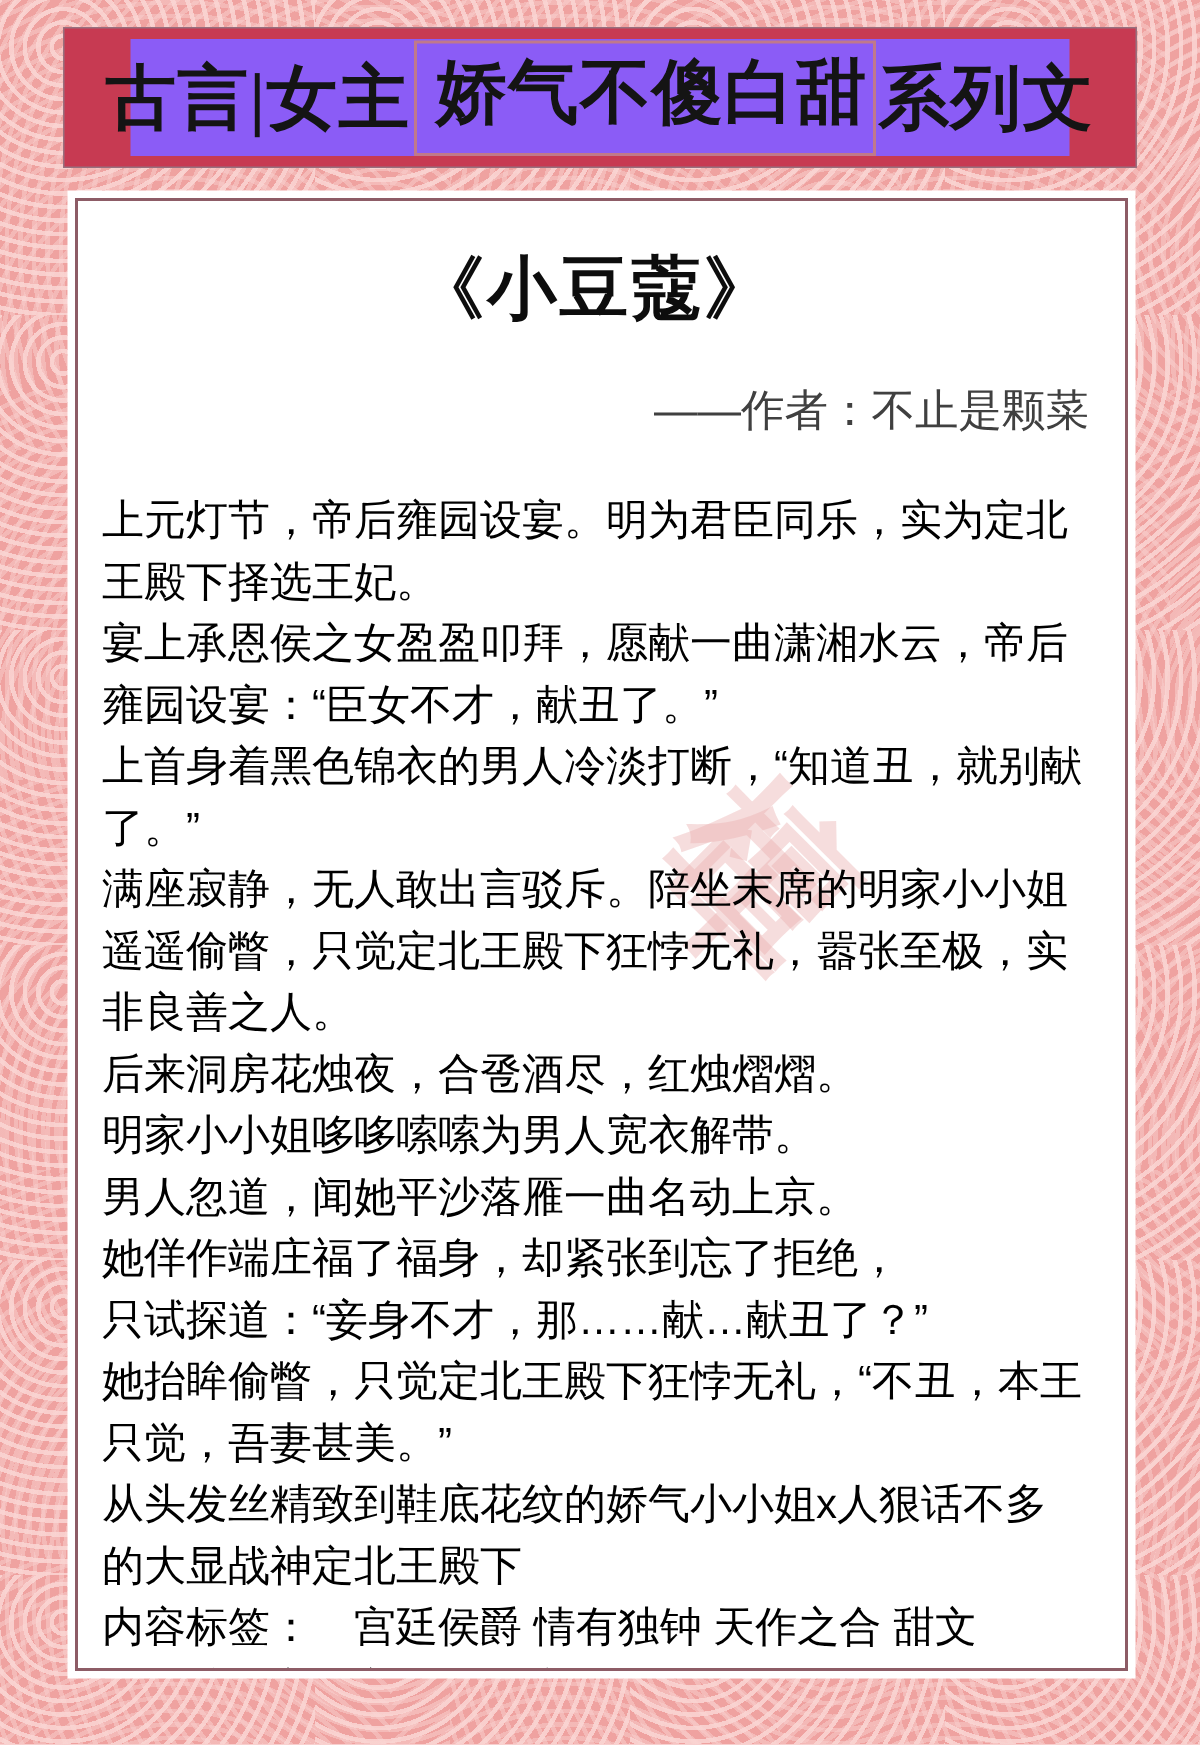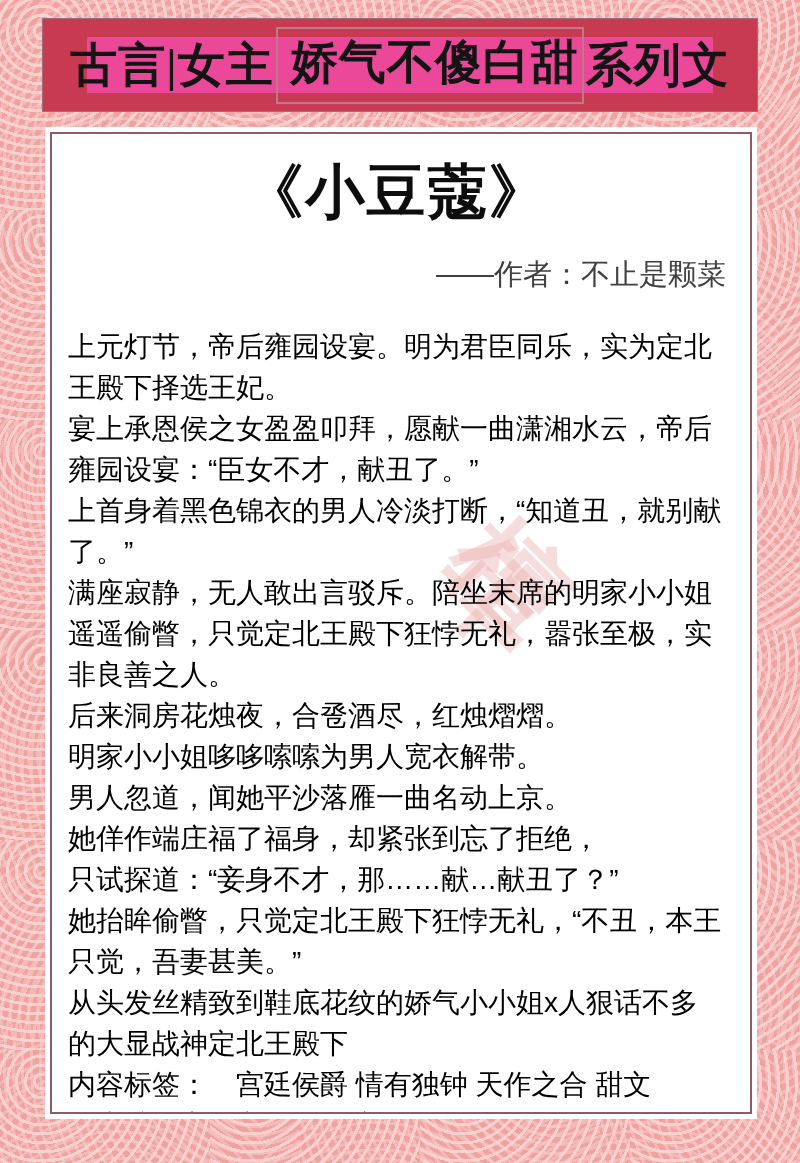--- a/index.html
+++ b/index.html
@@ -21,23 +21,23 @@
     left: 42px; top: 18px;
     width: 716px; height: 94px;
     background: #c73a52;
     border: 1px solid #97707e;
     box-sizing: border-box;
     display: flex;
     align-items: center;
     justify-content: center;
   }
   .header-inner {
-    background: #ec4899;
+    background: #8b5cf6;
     width: 626px;
-    height: 56px;
+    height: 78px;
     display: flex;
     align-items: center;
     justify-content: center;
     white-space: nowrap;
     font-family: "Liberation Serif", serif;
     font-size: 47px;
     font-weight: 600;
     color: #141414;
     letter-spacing: 1px;
   }
@@ -72,21 +72,21 @@
     pointer-events: none;
     z-index: 0;
     font-family: "Liberation Serif", serif;
   }
   .book-title {
     position: relative;
     z-index: 1;
     margin: 0;
     text-align: center;
     font-family: "Liberation Serif", serif;
-    font-size: 59px;
+    font-size: 46px;
     line-height: 55px;
     font-weight: bold;
     color: #0d0d0d;
     letter-spacing: 2px;
   }
   .author-line {
     position: relative;
     z-index: 1;
     margin-top: 34px;
     text-align: right;

